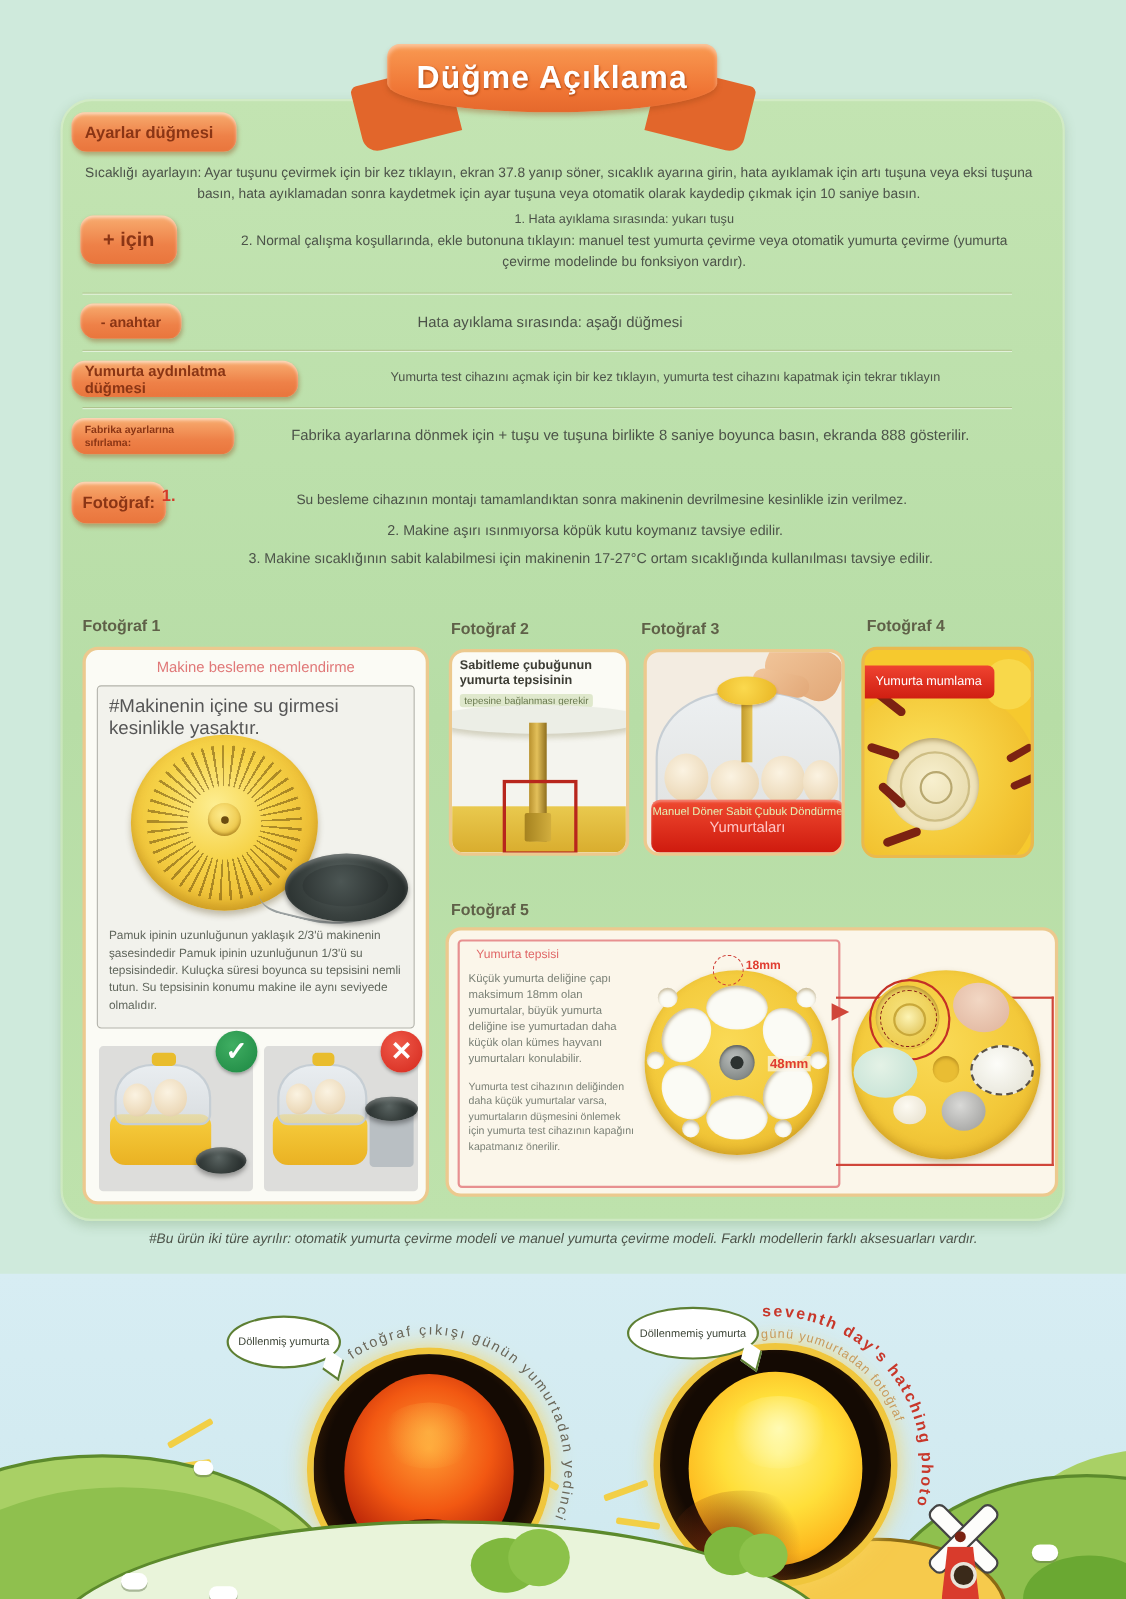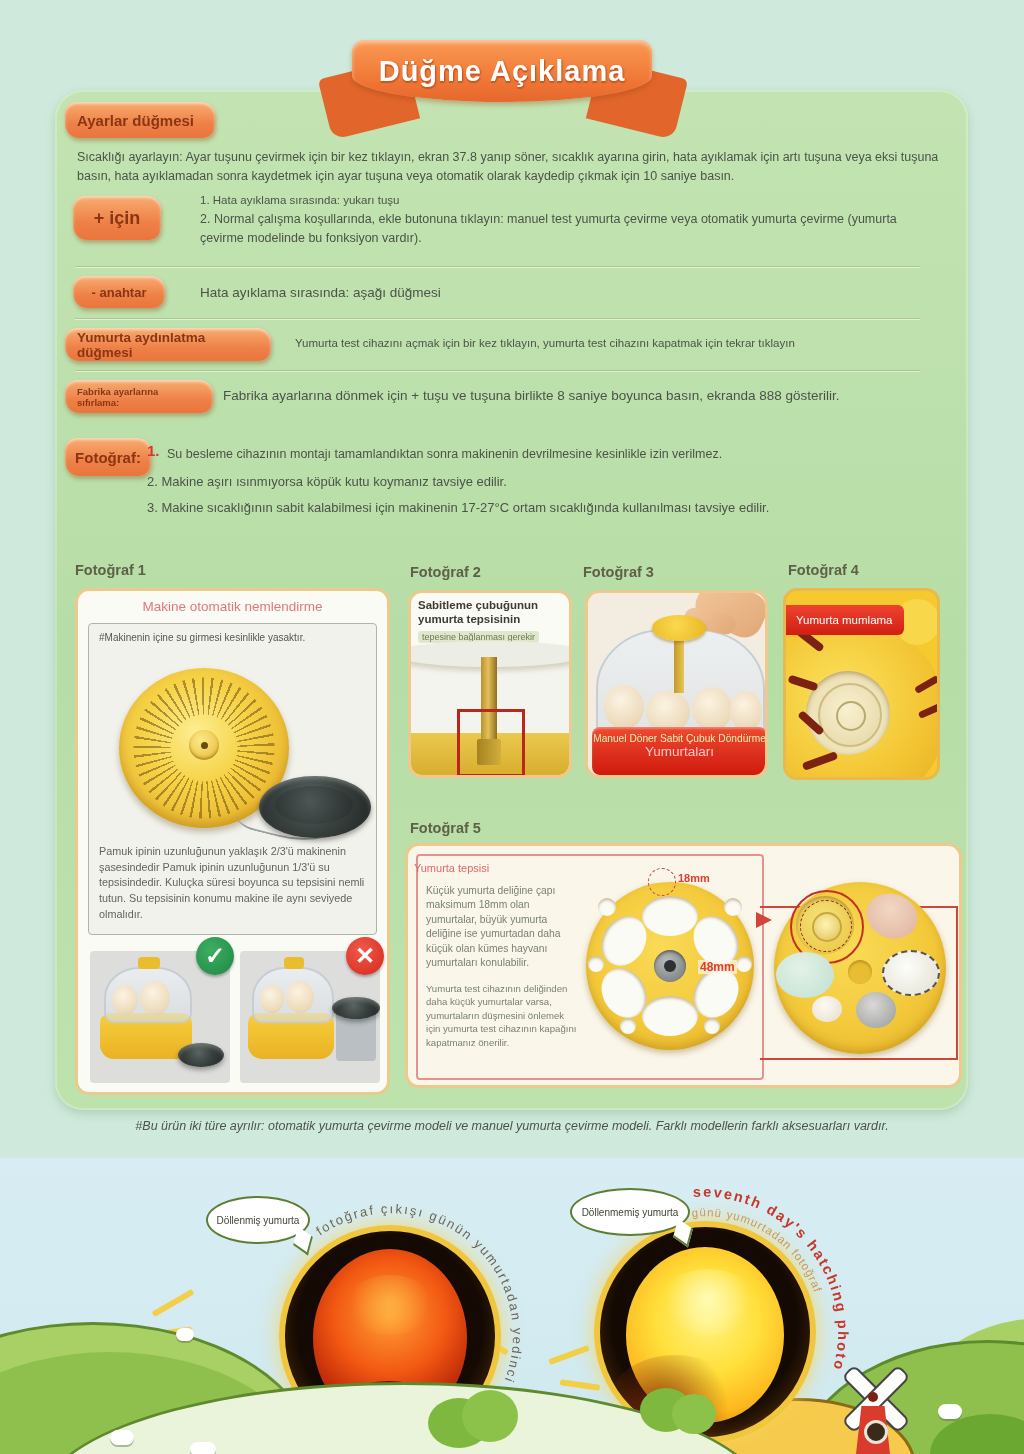--- a/index.html
+++ b/index.html
@@ -22,21 +22,21 @@
 
   
   .panel{left:55px;top:90px;width:913px;height:1020px;border-radius:28px;
     background:linear-gradient(180deg,#c3e4b2 0%,#b7dda6 55%,#bee2ac 100%);
     box-shadow:inset 0 0 0 2px rgba(255,255,255,.25),0 4px 10px rgba(90,130,80,.25);z-index:2;}
 
   .pill{background:linear-gradient(180deg,#f8ad70 0%,#ee8148 60%,#e9753c 100%);
     border-radius:12px 14px 12px 14px;
     box-shadow:inset 0 2px 3px rgba(255,255,255,.55),1px 3px 4px rgba(140,80,30,.4);
     color:#8a3515;font-weight:700;display:flex;align-items:center;padding:0 12px;box-sizing:border-box;}
-  .body-txt{color:#4c5349;line-height:1.5;}
+  .body-txt{color:#4c5349;line-height:1.5;text-align:center;}
   .divider{height:0;border-top:1px solid rgba(150,140,85,.35);border-bottom:1px solid rgba(255,255,255,.55);}
 
   .photo-label{color:#5f6048;font-size:14.5px;font-weight:700;text-align:right;}
   .photo-card{background:#fbfbf5;border:3px solid #ecc98e;border-radius:14px;box-sizing:border-box;overflow:hidden;}
 
   
   .inner-box{background:#f2f2ec;border:1px solid #b3b3ab;border-radius:4px;box-sizing:border-box;}
   .machine-disc{border-radius:50%;background:radial-gradient(circle at 45% 40%,#fdeE92 0%,#f6d348 38%,#edbd34 70%,#d9a428 100%);
     box-shadow:inset 0 -6px 10px rgba(150,100,10,.35),0 4px 6px rgba(80,60,10,.3);}
   .vents{border-radius:50%;background:repeating-conic-gradient(rgba(100,70,10,0) 0deg 6deg,rgba(100,70,10,.5) 6deg 8deg);
@@ -128,23 +128,23 @@
     <div class="abs body-txt" style="left:112px;top:355px;width:760px;font-size:12.5px;">Su besleme cihazının montajı tamamlandıktan sonra makinenin devrilmesine kesinlikle izin verilmez.</div>
     <div class="abs body-txt" style="left:92px;top:382px;width:770px;font-size:13px;"><span>2.</span> <span>Makine aşırı ısınmıyorsa köpük kutu koymanız tavsiye edilir.</span></div>
     <div class="abs body-txt" style="left:92px;top:408px;width:780px;font-size:13px;"><span>3.</span> <span>Makine sıcaklığının sabit kalabilmesi için makinenin 17-27°C ortam sıcaklığında kullanılması tavsiye edilir.</span></div>
 
     <div class="abs photo-label" style="left:20px;top:472px;">Fotoğraf 1</div>
     <div class="abs photo-label" style="left:355px;top:474px;">Fotoğraf 2</div>
     <div class="abs photo-label" style="left:528px;top:474px;">Fotoğraf 3</div>
     <div class="abs photo-label" style="left:733px;top:472px;">Fotoğraf 4</div>
 
     <div class="abs photo-card" style="left:20px;top:498px;width:315px;height:507px;">
-      <div class="abs" style="left:0;top:8px;width:100%;text-align:center;color:#e07878;font-size:13.5px;">Makine otomatik nemlendirme</div>
+      <div class="abs" style="left:0;top:8px;width:100%;text-align:center;color:#e07878;font-size:13.5px;">Makine besleme nemlendirme</div>
       <div class="abs inner-box" style="left:10px;top:32px;width:289px;height:312px;">
-        <div class="abs" style="left:10px;top:8px;width:268px;font-size:10px;color:#555;">#Makinenin içine su girmesi kesinlikle yasaktır.</div>
+        <div class="abs" style="left:10px;top:8px;width:268px;font-size:17px;color:#555;">#Makinenin içine su girmesi kesinlikle yasaktır.</div>
 
         <div class="abs" style="left:0;top:34px;width:289px;height:180px;">
           <div class="abs machine-disc" style="left:30px;top:10px;width:170px;height:160px;"></div>
           <div class="abs vents" style="left:35px;top:15px;width:160px;height:150px;"></div>
           <div class="abs" style="left:100px;top:72px;width:30px;height:30px;border-radius:50%;background:radial-gradient(circle at 40% 35%,#fce98a,#e7b92e);box-shadow:inset 0 -2px 3px rgba(120,80,10,.5);"></div>
           <div class="abs" style="left:112px;top:84px;width:7px;height:7px;border-radius:50%;background:#6b4c10;"></div>
           <div class="abs" style="left:150px;top:120px;width:110px;height:60px;border:2px solid #9aa0a0;border-top:none;border-left:none;border-radius:0 0 60% 20%;transform:rotate(14deg);"></div>
           <div class="abs tray" style="left:170px;top:118px;width:112px;height:62px;"></div>
           <div class="abs" style="left:186px;top:128px;width:78px;height:38px;border-radius:50%;background:radial-gradient(circle at 45% 40%,#4c5654,#262c2b);"></div>
         </div>
@@ -212,21 +212,21 @@
       <div class="abs stripe" style="left:10px;top:128px;width:30px;height:8px;transform:rotate(42deg);"></div>
       <div class="abs stripe" style="left:128px;top:90px;width:26px;height:7px;transform:rotate(-30deg);"></div>
       <div class="abs stripe" style="left:132px;top:116px;width:26px;height:7px;transform:rotate(-24deg);"></div>
       <div class="abs stripe" style="left:16px;top:166px;width:36px;height:8px;transform:rotate(-20deg);"></div>
       <div class="abs red-tag" style="left:0;top:14px;width:118px;height:30px;font-size:11.5px;">Yumurta mumlama</div>
     </div>
 
     <div class="abs photo-label" style="left:355px;top:730px;">Fotoğraf 5</div>
     <div class="abs photo-card" style="left:350px;top:753px;width:557px;height:245px;background:#fbf6ea;">
       <div class="abs pink-box" style="left:8px;top:8px;width:344px;height:222px;"></div>
-      <div class="abs" style="left:6px;top:16px;font-size:11px;color:#e06868;">Yumurta tepsisi</div>
+      <div class="abs" style="left:25px;top:16px;font-size:11px;color:#e06868;">Yumurta tepsisi</div>
       <div class="abs" style="left:18px;top:38px;width:152px;font-size:10.3px;color:#7a8076;line-height:1.4;">Küçük yumurta deliğine çapı maksimum 18mm olan yumurtalar, büyük yumurta deliğine ise yumurtadan daha küçük olan kümes hayvanı yumurtaları konulabilir.</div>
       <div class="abs" style="left:18px;top:136px;width:152px;font-size:9.6px;color:#7a8076;line-height:1.4;">Yumurta test cihazının deliğinden daha küçük yumurtalar varsa, yumurtaların düşmesini önlemek için yumurta test cihazının kapağını kapatmanız önerilir.</div>
 
       <div class="abs" style="left:178px;top:22px;width:172px;height:196px;">
         <div class="abs tray-disc" style="left:0;top:14px;width:168px;height:168px;"></div>
         <div class="abs hole" style="left:56px;top:28px;width:56px;height:40px;"></div>
         <div class="abs hole" style="left:104px;top:52px;width:52px;height:42px;transform:rotate(58deg);"></div>
         <div class="abs hole" style="left:104px;top:104px;width:52px;height:42px;transform:rotate(-58deg);"></div>
         <div class="abs hole" style="left:56px;top:128px;width:56px;height:40px;"></div>
         <div class="abs hole" style="left:12px;top:104px;width:52px;height:42px;transform:rotate(58deg);"></div>

